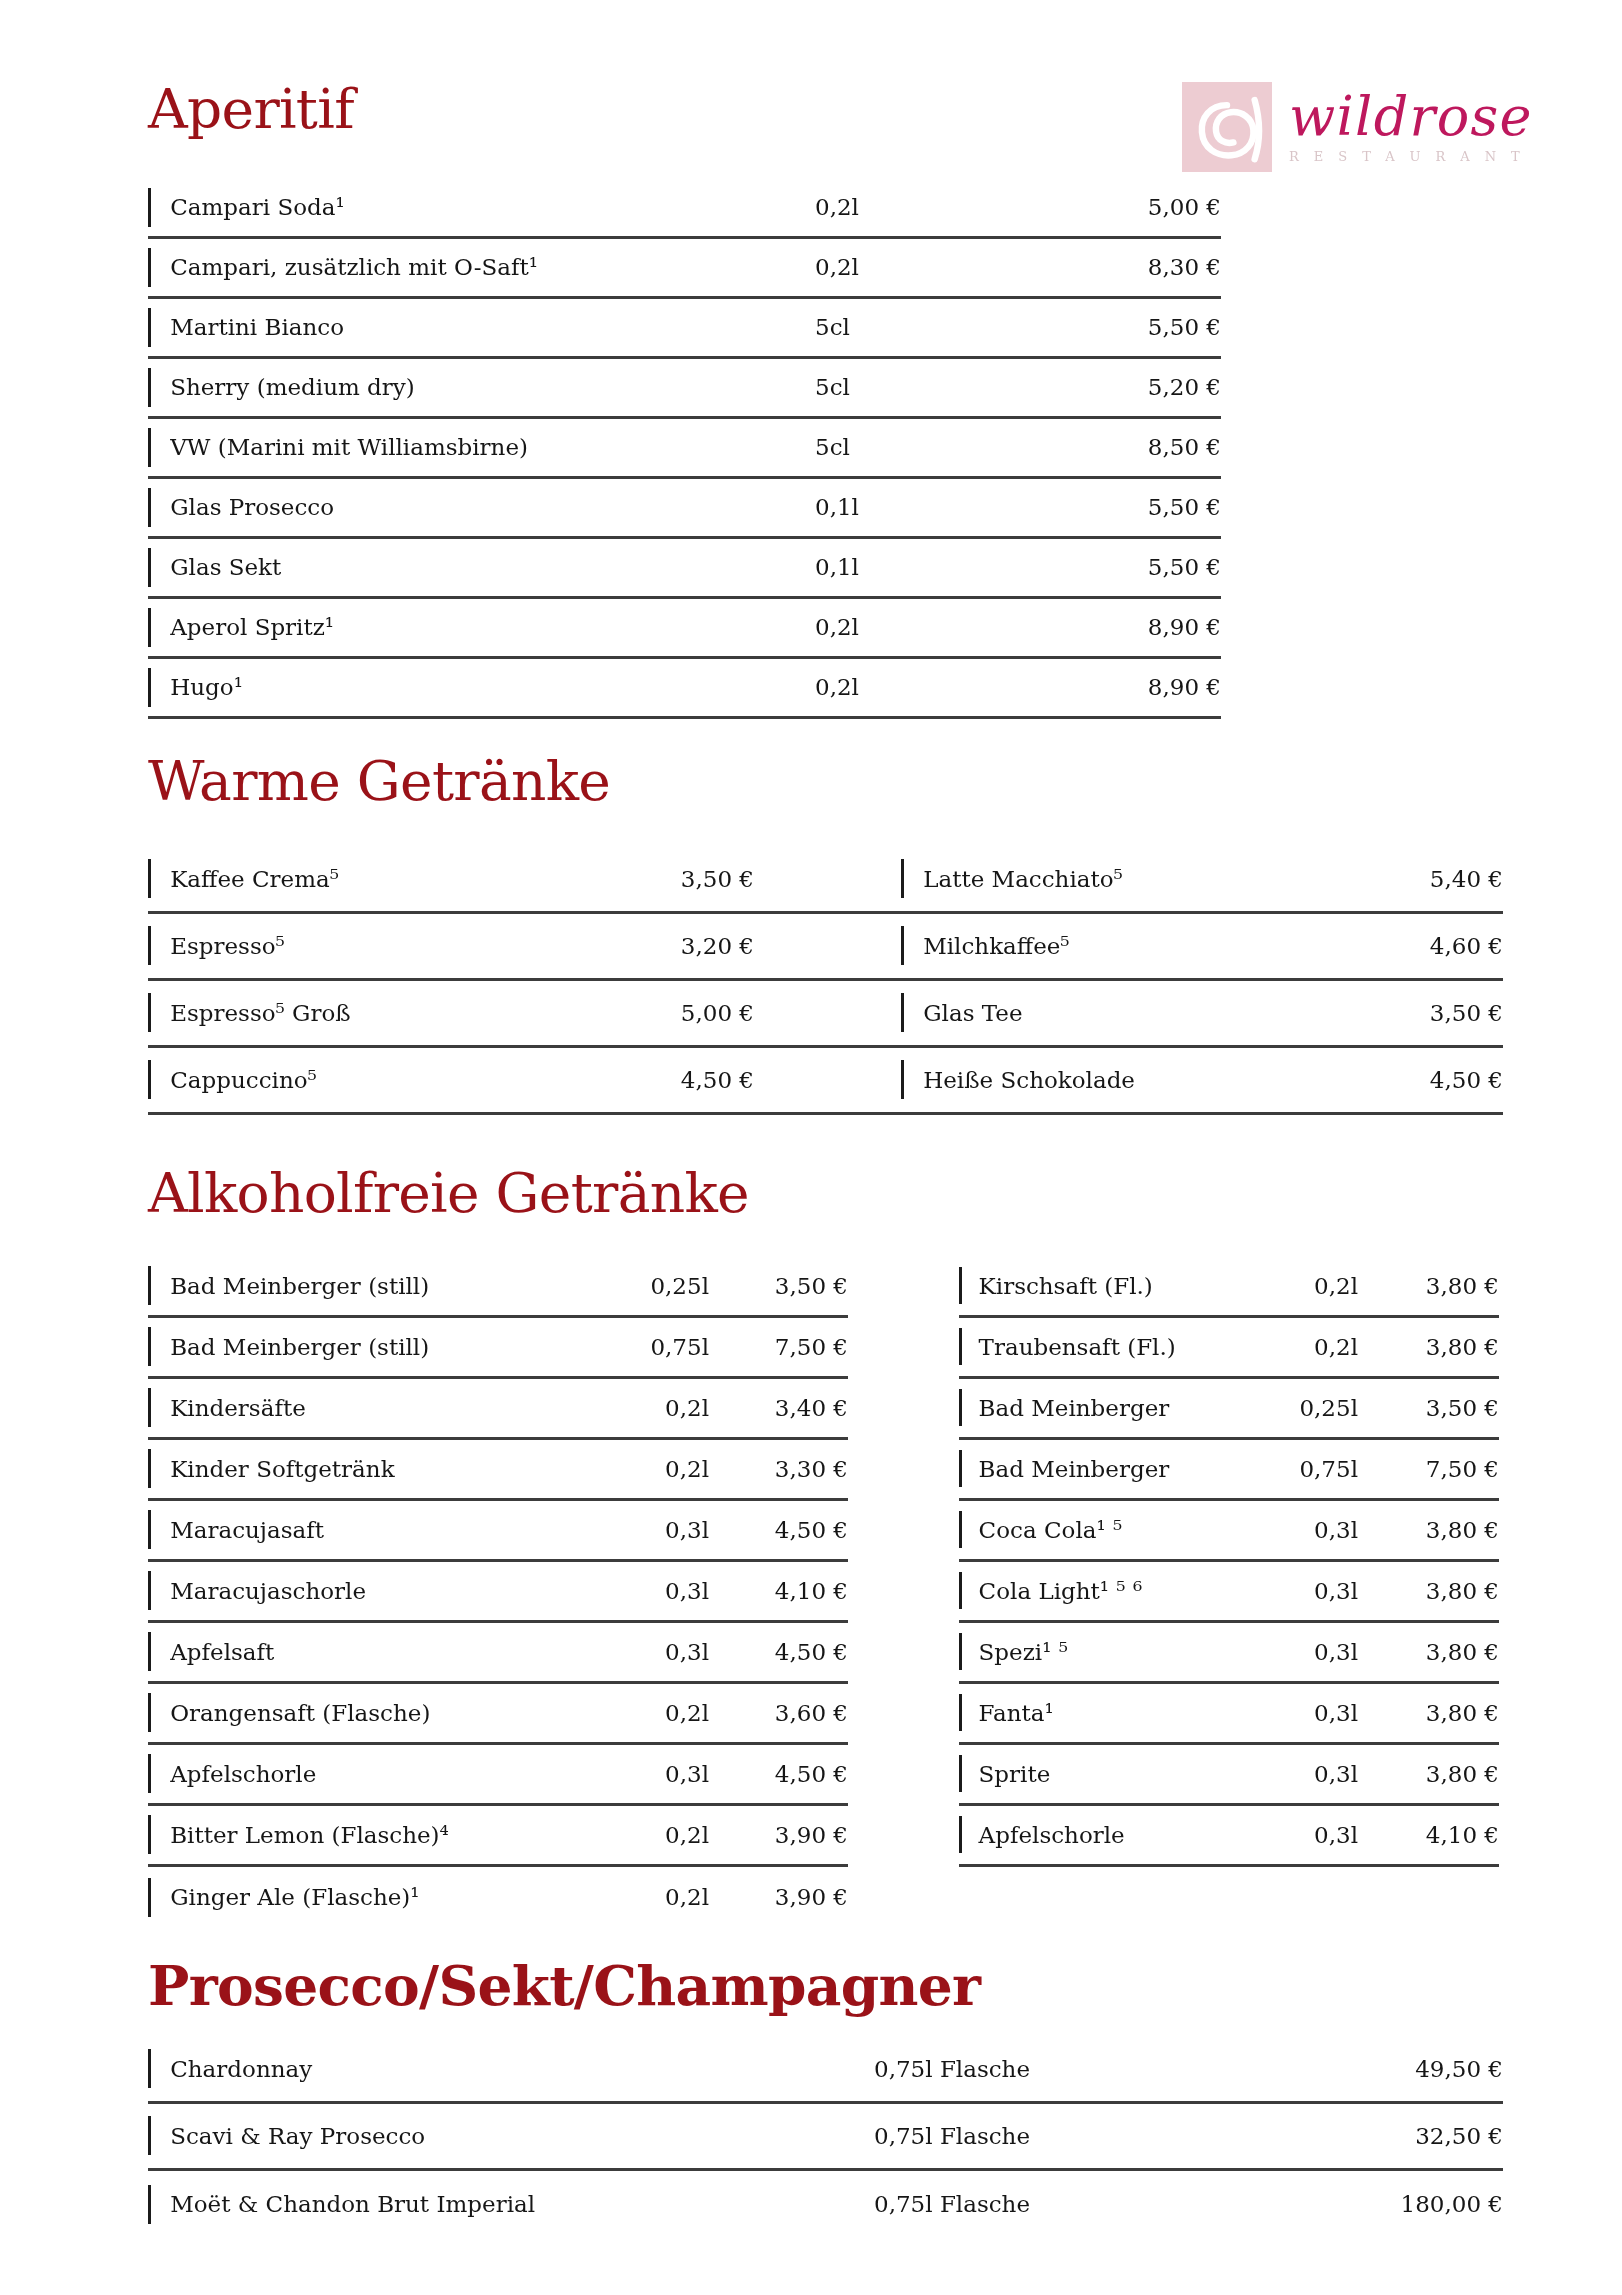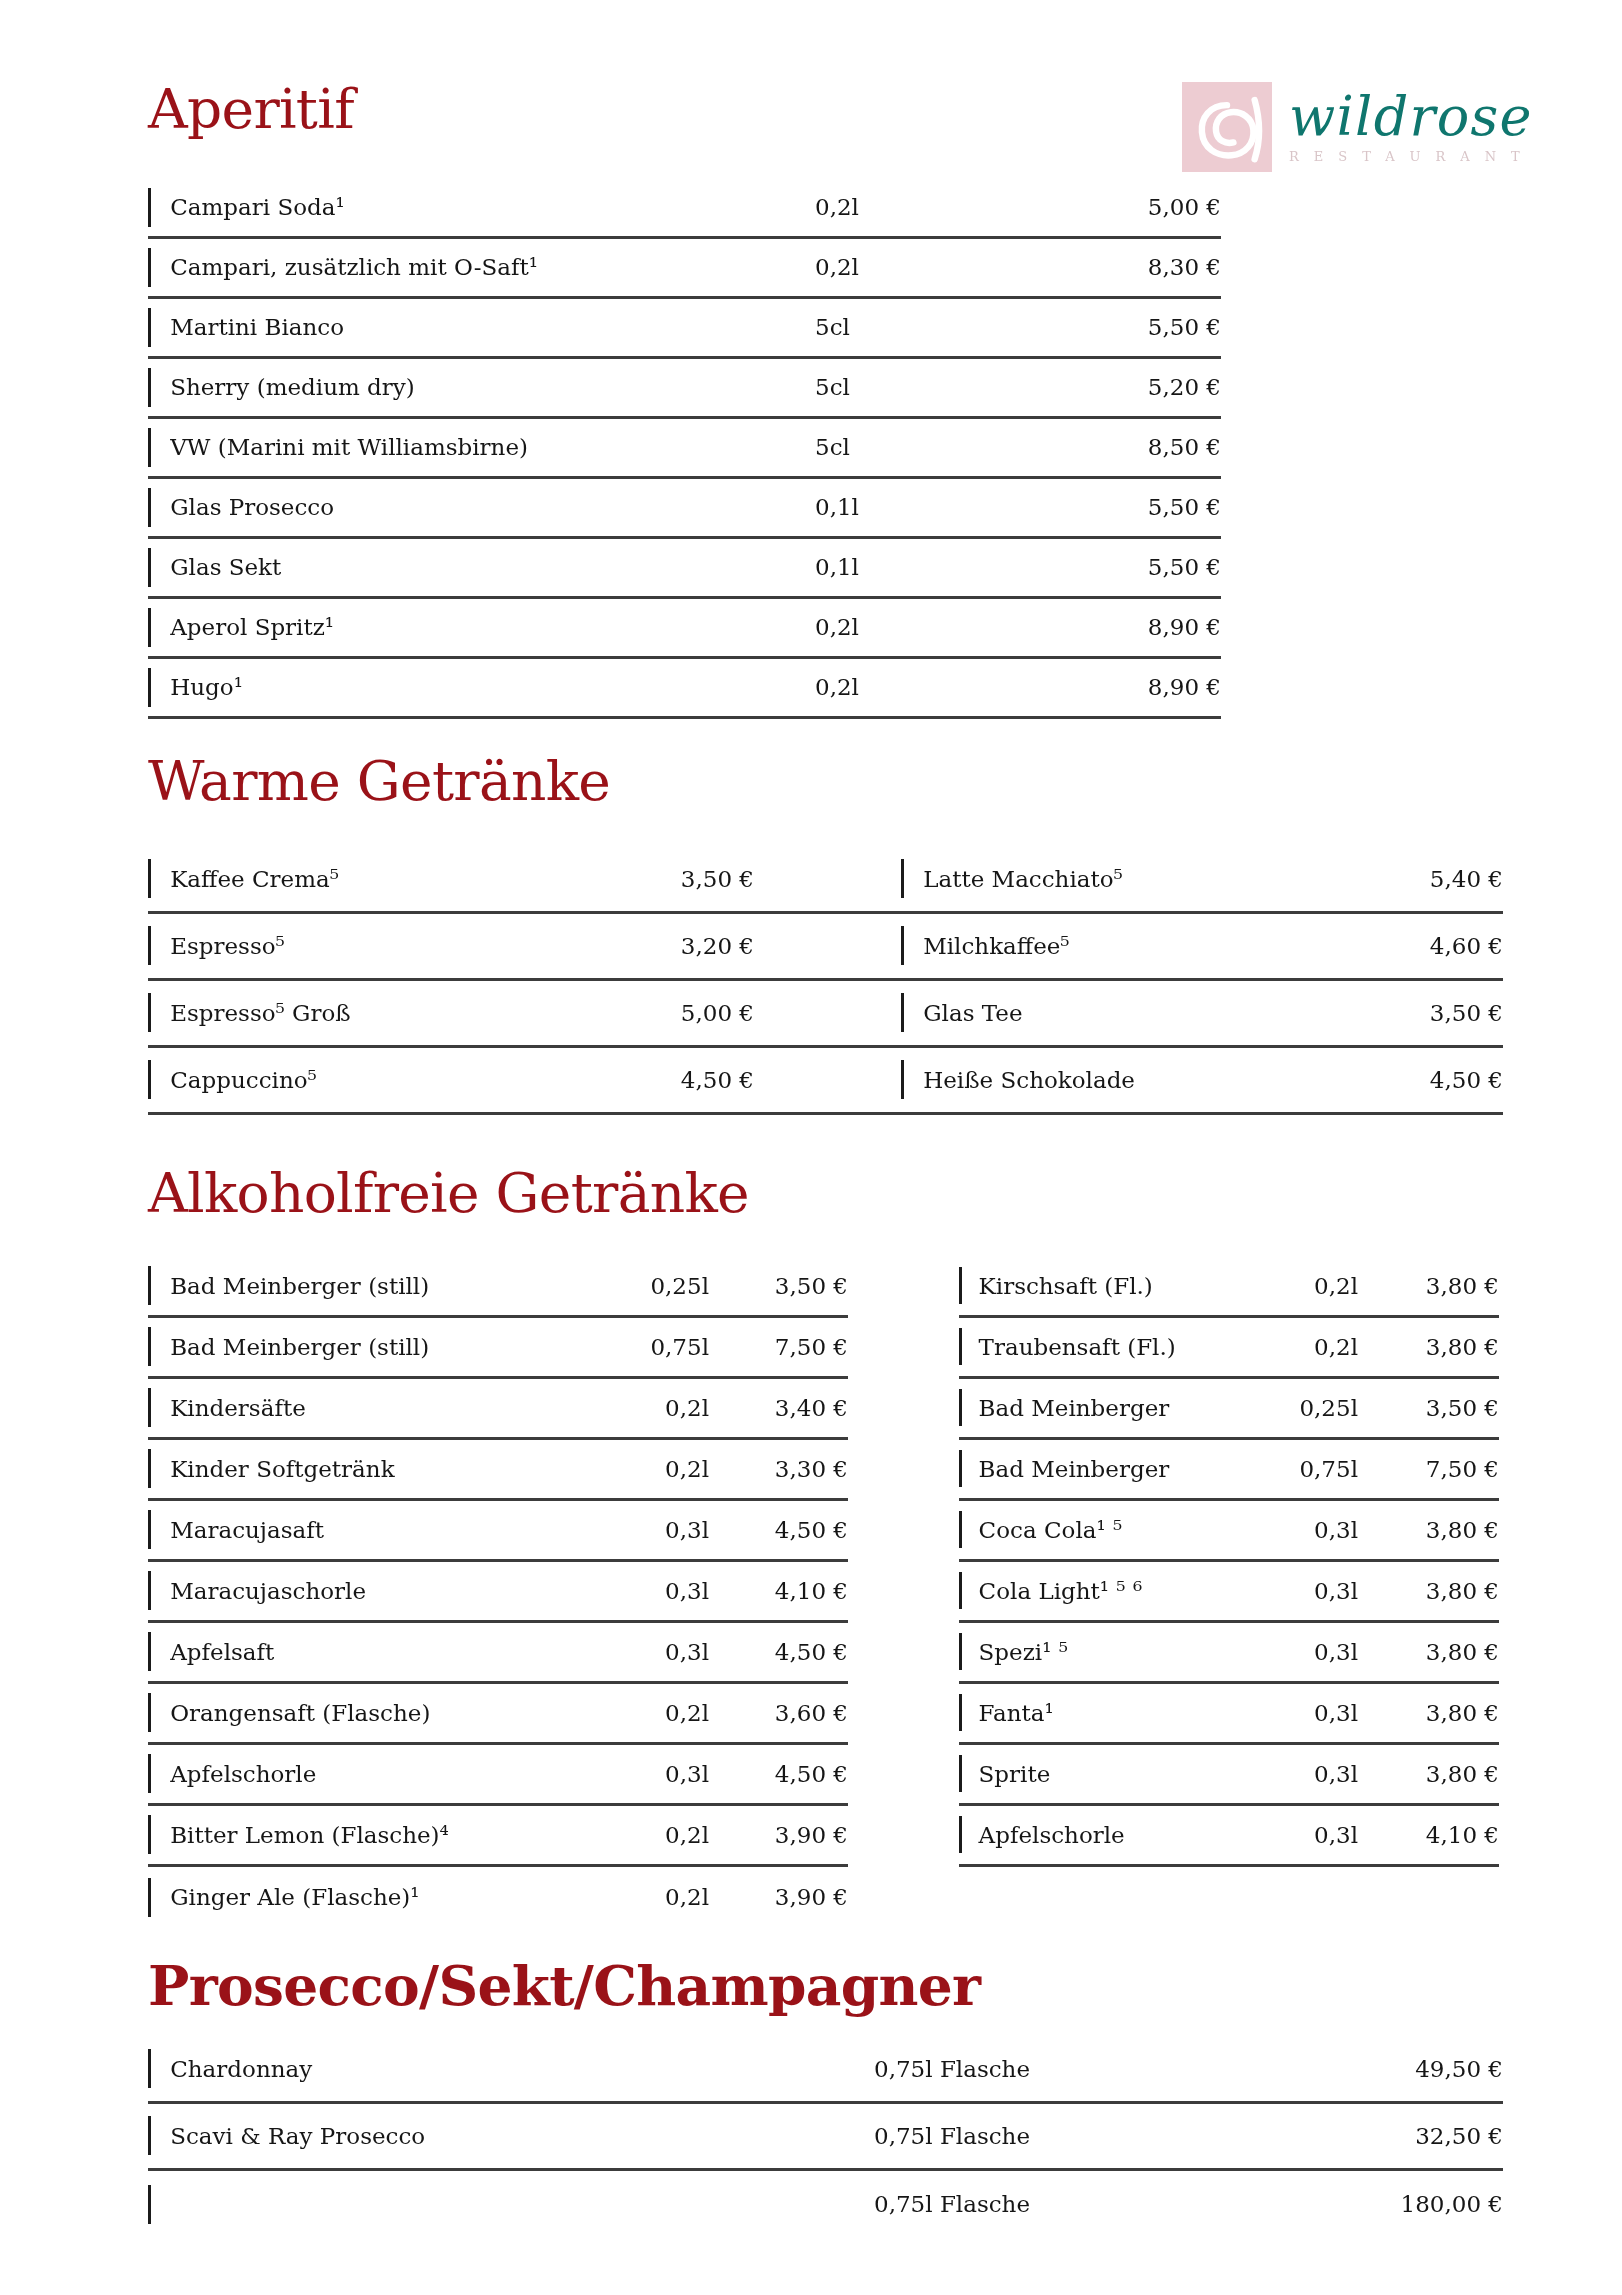--- a/index.html
+++ b/index.html
@@ -56,21 +56,21 @@
   
   .t4{width:1355px;}
   .t4 .row{height:67px;}
   .t4 .nm{width:726px;display:flex;align-items:center;}
   .t4 .qt{flex:1;text-align:left;}
   .t4 .pr{width:275px;text-align:right;}
 
   
   .logo{position:absolute;top:82px;left:1182px;display:flex;align-items:center;gap:17px;}
   .logo-text{display:flex;flex-direction:column;}
-  .brand{font-size:54px;line-height:1;color:#0f766e;font-style:italic;letter-spacing:1.3px;}
+  .brand{font-size:54px;line-height:1;color:#be185d;font-style:italic;letter-spacing:1.3px;}
   .brand-sub{font-size:13px;color:#d9c5c8;letter-spacing:15px;margin-top:5.2px;}
 </style>
 </head>
 <body>
 
 <div class="logo">
   <svg viewBox="0 0 140 140" width="90" height="90" aria-hidden="true">
     <rect x="0" y="0" width="140" height="140" fill="#edccd2"></rect>
     <g fill="none" stroke="#ffffff" stroke-width="10" stroke-linecap="round">
       <path d="M70 36 C 44 36 29 55 31 78 C 33 103 54 116 77 114 C 99 112 113 95 111 74 C 109 56 93 45 76 47 C 60 49 51 62 53 77 C 55 91 68 97 80 94"></path>
@@ -412,20 +412,21 @@
       <div class="nm">
           <i class="bar"></i>
           <span>Scavi &amp; Ray Prosecco</span>
         </div>
       <div class="qt">0,75l Flasche</div>
       <div class="pr">32,50 €</div>
     </div>
     <div class="row nb">
       <div class="nm">
           <i class="bar"></i>
+          <span>Moët &amp; Chandon Brut Imperial</span>
         </div>
       <div class="qt">0,75l Flasche</div>
       <div class="pr">180,00 €</div>
     </div>
   </div>
 
 </div>
 
 
 </body></html>

